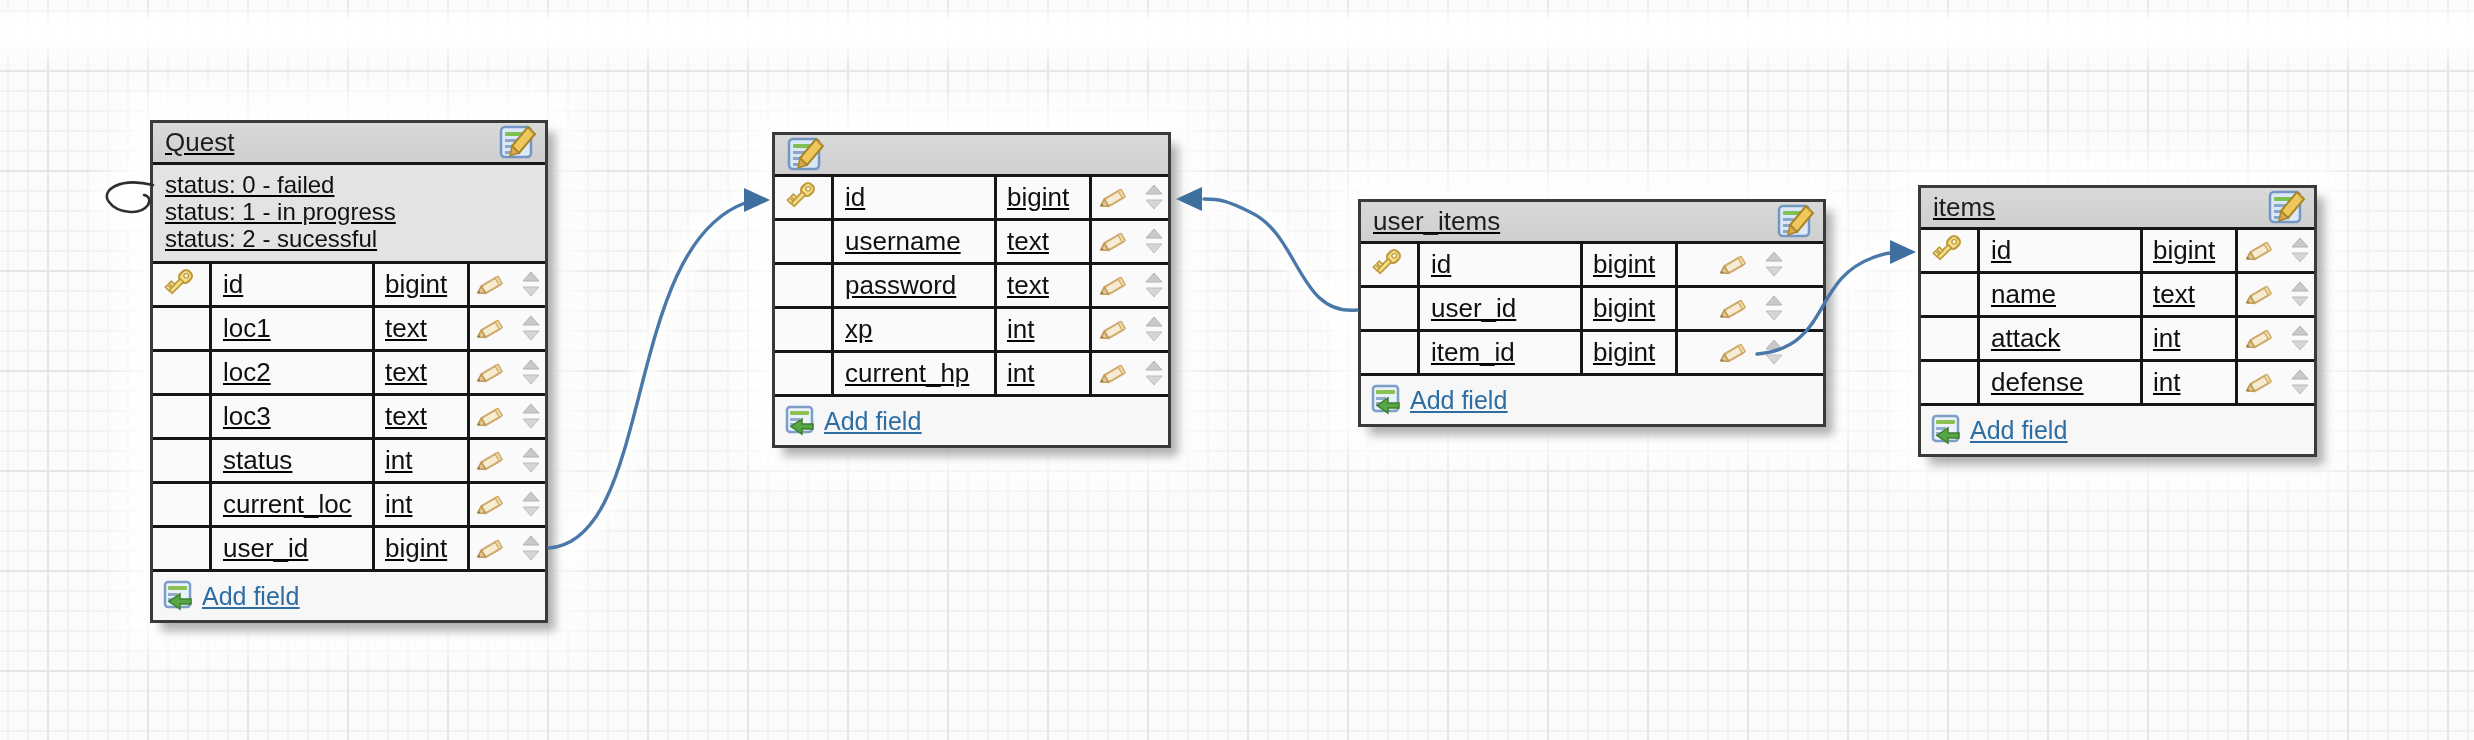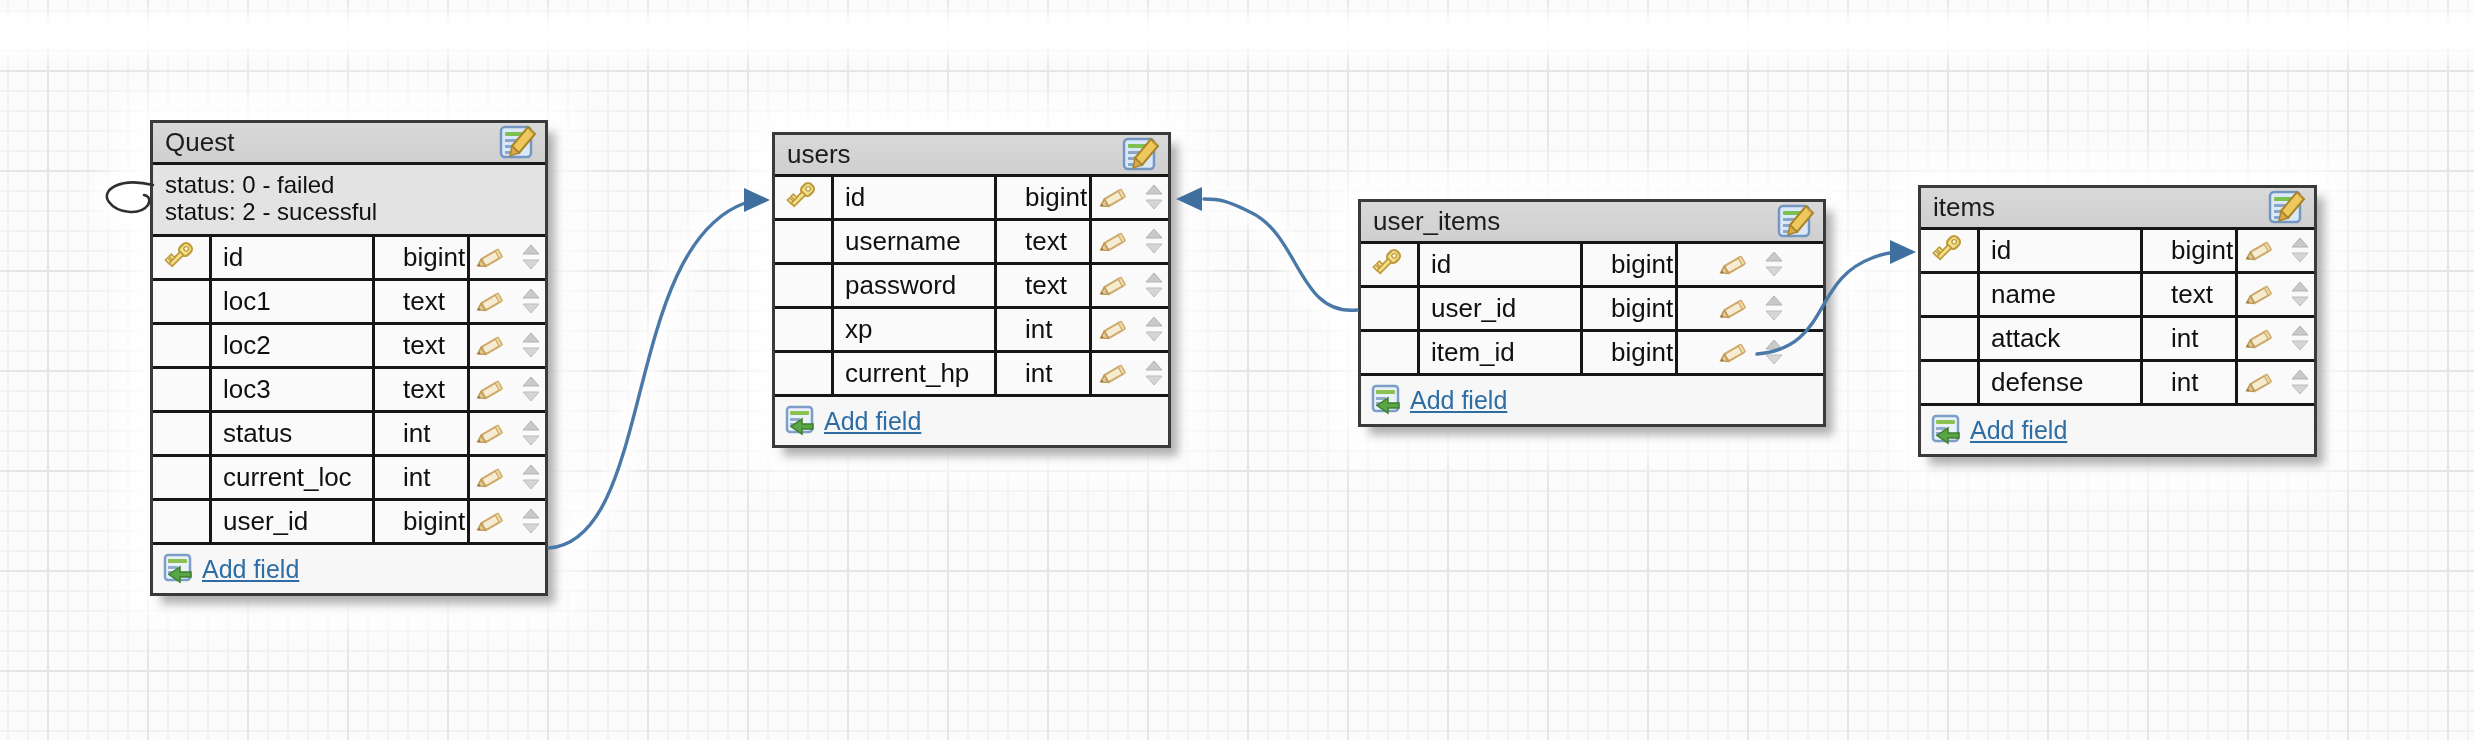--- a/index.html
+++ b/index.html
@@ -25,38 +25,39 @@
   }
   .rel-layer{position:absolute;left:0;top:0;pointer-events:none;}
   #rel-under{z-index:1;}
   #rel-over{z-index:3;}
 
   .db-table{
     position:absolute;z-index:2;box-sizing:border-box;
     border:3px solid #3a3a3a;background:#fafafa;
     box-shadow:9px 10px 9px -2px rgba(100,100,100,.5),
                0 0 40px 30px rgba(255,255,255,.93);
+    text-decoration:underline;
   }
   .tbl-header{
     height:42px;box-sizing:border-box;border-bottom:3px solid #161616;
     background:linear-gradient(#d9d9d9,#cfcfcf);
     display:flex;align-items:center;padding:0 8px 0 12px;cursor:move;
   }
   .tbl-title{flex:1;font-size:26px;color:#1c1c1c;white-space:nowrap;}
   .edit-icon{width:38px;height:38px;display:flex;align-items:center;}
   .tbl-comment{
     background:#e3e3e3;border-bottom:3px solid #161616;
     padding:6px 12px 9px 12px;font-size:24px;line-height:27px;color:#101010;
   }
   .tbl-rows{background:#f9a8d4;border-radius:12px;}
   .field-row{display:flex;height:44px;box-sizing:border-box;border-bottom:3px solid #161616;background:#fafafa;}
   .cell{box-sizing:border-box;display:flex;align-items:center;}
   .key-cell{width:59px;border-right:3px solid #161616;justify-content:center;}
   .name-cell{width:163px;border-right:3px solid #161616;padding-left:11px;font-size:26px;color:#101010;white-space:nowrap;}
-  .type-cell{width:95px;border-right:3px solid #161616;padding-left:28px;font-size:26px;color:#101010;}
+  .type-cell{width:95px;border-right:3px solid #161616;padding-left:10px;font-size:26px;color:#101010;}
   .action-cell{flex:1;justify-content:center;gap:13px;}
   .tbl-footer{
     height:48px;display:flex;align-items:center;gap:9px;
     padding-left:10px;background:#f7f7f7;
   }
   .addfield-link{
     font-size:25px;color:#2d6da3;text-decoration:underline;cursor:pointer;
   }
   .key-icon,.pencil-icon,.sort-icons,.addfield-icon{display:flex;align-items:center;}
 </style>
@@ -96,20 +97,21 @@
           <rect x="6" y="21" width="12" height="3" fill="#8aa6c8"></rect>
           <rect x="6" y="27" width="10" height="3" fill="#8aa6c8"></rect>
           <polygon points="29,3 36,10 20,29 13,22" fill="#eec85d" stroke="#a8842a" stroke-width="2"></polygon>
           <polygon points="13,22 20,29 11,32" fill="#d9a94a" stroke="#a8842a" stroke-width="1.5"></polygon>
           <line x1="31" y1="6" x2="34" y2="9" stroke="#c49a3b" stroke-width="2"></line>
         </svg>
       </span>
     </div>
     <div class="tbl-comment">
         <div>status: 0 - failed</div>
+        <div>status: 1 - in progress</div>
         <div>status: 2 - sucessful</div>
       </div>
     <div class="tbl-rows">
         <div class="field-row">
     <div class="cell key-cell">
       <span class="key-icon">
         <svg width="38" height="36" viewBox="0 0 38 36">
           <g transform="rotate(45 18 15)">
             <rect x="12.5" y="1" width="11" height="12.5" rx="4.5" fill="#f3e087" stroke="#c09a3e" stroke-width="2.2"></rect>
             <circle cx="18" cy="6.2" r="2.3" fill="#fbf7df" stroke="#b5913a" stroke-width="1.2"></circle>
@@ -360,21 +362,20 @@
           <rect x="5" y="13" width="10" height="3" fill="#93acc9"></rect>
           <rect x="5" y="18" width="10" height="3" fill="#93acc9"></rect>
           <polygon points="28,19 17,19 17,14 6,21.5 17,29 17,24 28,24" fill="#58a744" stroke="#3e7d30" stroke-width="1.5"></polygon>
         </svg>
       </span>
       <a class="addfield-link">Add field</a>
     </div>
   </div>
     <div class="db-table" style="left: 772px; top: 132px; width: 399px;">
     <div class="tbl-header">
-      <span class="tbl-title">users</span>
       <span class="edit-icon">
         <svg width="38" height="38" viewBox="0 0 38 38">
           <rect x="2" y="3" width="30" height="30" rx="4" fill="#dbe8f8" stroke="#7396c2" stroke-width="2.5"></rect>
           <rect x="6" y="8" width="22" height="4" rx="1" fill="#7cc152"></rect>
           <rect x="6" y="15" width="12" height="3" fill="#8aa6c8"></rect>
           <rect x="6" y="21" width="12" height="3" fill="#8aa6c8"></rect>
           <rect x="6" y="27" width="10" height="3" fill="#8aa6c8"></rect>
           <polygon points="29,3 36,10 20,29 13,22" fill="#eec85d" stroke="#a8842a" stroke-width="2"></polygon>
           <polygon points="13,22 20,29 11,32" fill="#d9a94a" stroke="#a8842a" stroke-width="1.5"></polygon>
           <line x1="31" y1="6" x2="34" y2="9" stroke="#c49a3b" stroke-width="2"></line>

